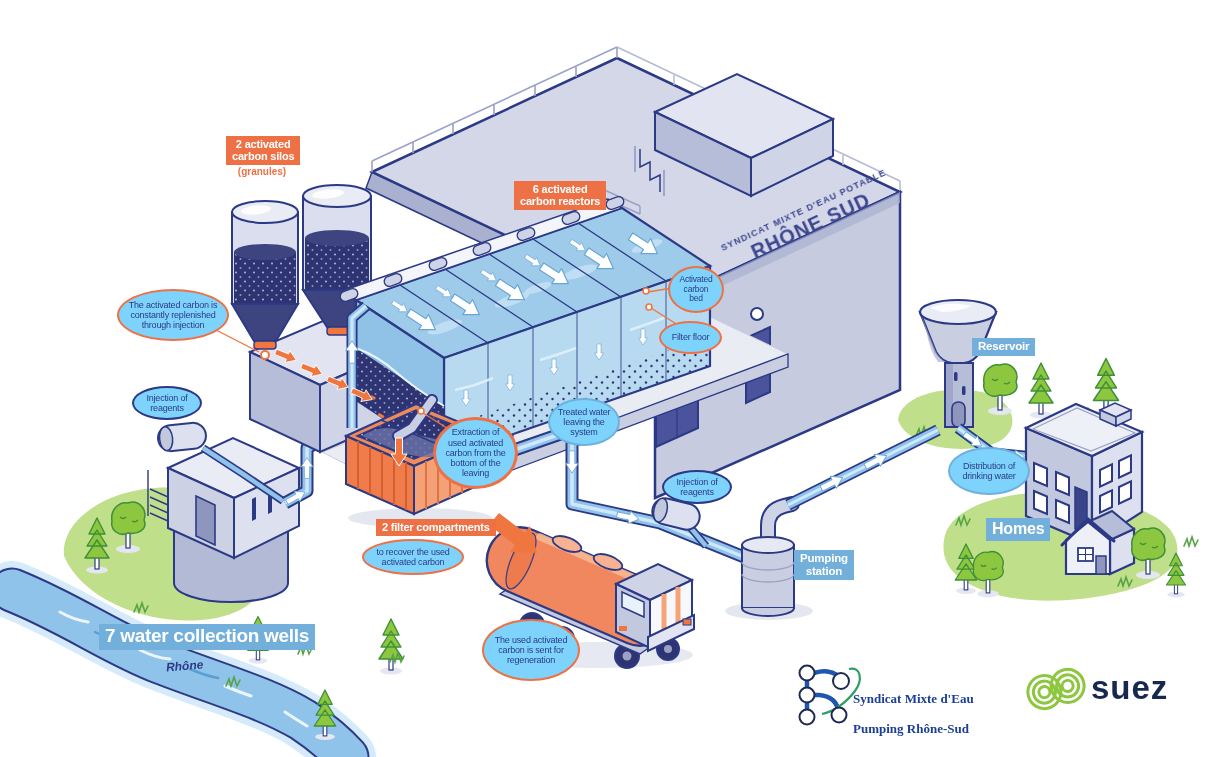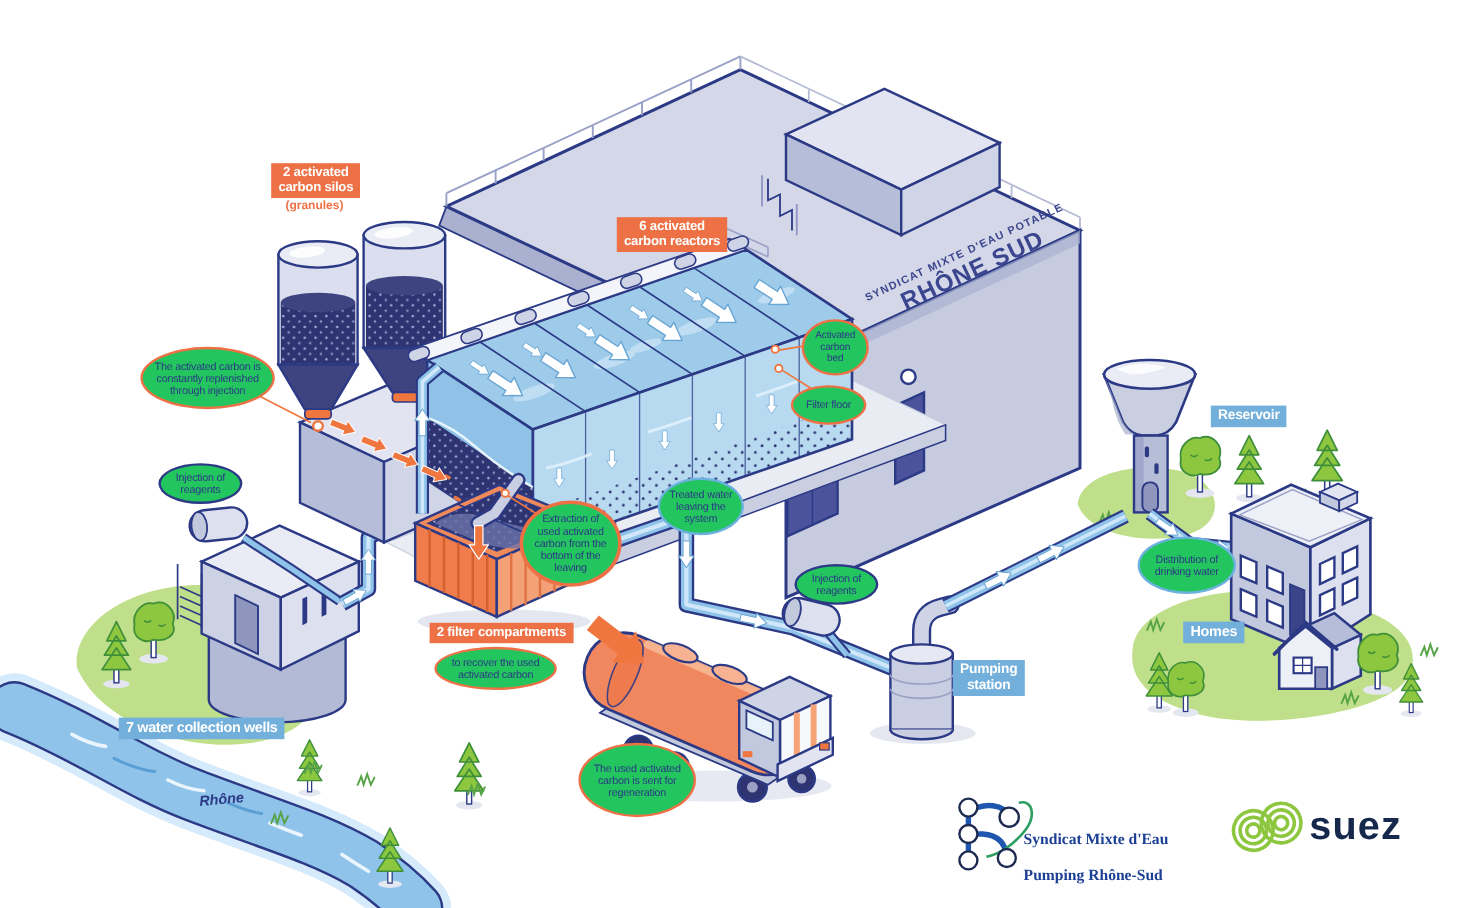--- a/index.html
+++ b/index.html
@@ -10,21 +10,21 @@
   .stage{position:relative;width:1228px;height:757px;background:#fff;overflow:hidden;
          font-family:"Liberation Sans",sans-serif;}
   svg.art{position:absolute;left:0;top:0;}
   .ov{position:absolute;box-sizing:border-box;}
   .tag{color:#fff;font-weight:bold;line-height:1.1;text-align:center;padding:2px 6px 3px;
        letter-spacing:-0.2px;white-space:nowrap;}
   .tag span{display:block;}
   .tag-orange{background:var(--orange,#ee7146);font-size:11px;}
   .tag-blue{background:var(--blue,#72afdb);}
   .sub-orange{color:var(--orange,#ee7146);font-weight:bold;font-size:10px;text-align:center;}
-  .bubble{background:#22c55e;border:2.4px solid var(--orange,#ee7146);border-radius:50%;
+  .bubble{background:#7dd3fc;border:2.4px solid var(--orange,#ee7146);border-radius:50%;
           display:flex;align-items:center;justify-content:center;text-align:center;
           color:var(--navy,#2c3a86);font-size:9px;line-height:1.14;letter-spacing:-0.2px;
           padding:2px 6px;}
   .bubble.navy{border-color:var(--navy,#2c3a86);}
   .bubble.blue{border-color:#6db1de;}
   .sign{color:#3c468f;text-align:center;transform:rotate(-25deg);}
   .sign .l1{font-size:9px;letter-spacing:1.1px;font-weight:bold;white-space:nowrap;}
   .sign .l2{font-size:20px;font-weight:bold;letter-spacing:1px;margin-top:1px;}
   .river-label{font-style:italic;font-weight:bold;color:var(--navy,#2c3a86);font-size:12px;
                transform:rotate(-5deg);}
@@ -450,36 +450,36 @@
   <div class="l2">RHÔNE SUD</div>
 </div>
 
 <div class="ov bubble" style="left:117px;top:289px;width:112px;height:52px;">The activated carbon is constantly replenished through injection</div>
 <div class="ov bubble navy" style="left:132px;top:386px;width:70px;height:34px;">Injection of reagents</div>
 <div class="ov bubble" style="left:668px;top:266px;width:56px;height:47px;font-size:8.5px;">Activated carbon bed</div>
 <div class="ov bubble" style="left:659px;top:321px;width:63px;height:33px;">Filter floor</div>
 <div class="ov bubble" style="left:433px;top:417px;width:85px;height:72px;border-width:3px;">Extraction of used activated carbon from the bottom of the leaving</div>
 <div class="ov bubble blue" style="left:548px;top:398px;width:72px;height:48px;">Treated water leaving the system</div>
 
-<div class="ov tag tag-orange" style="left:358px;top:519px;text-align:center;">2 filter compartments</div>
+<div class="ov tag tag-orange" style="left:376px;top:519px;text-align:center;">2 filter compartments</div>
 <div class="ov bubble" style="left:362px;top:539px;width:102px;height:36px;">to recover the used activated carbon</div>
 
-<div class="ov tag tag-blue" style="left:99px;top:598px;font-size:12px;letter-spacing:-0.3px;">7 water collection wells</div>
+<div class="ov tag tag-blue" style="left:99px;top:624px;font-size:19px;letter-spacing:-0.3px;">7 water collection wells</div>
 <div class="ov river-label" style="left:166px;top:659px;">Rhône</div>
 
 <div class="ov bubble" style="left:482px;top:619px;width:98px;height:62px;">The used activated carbon is sent for regeneration</div>
 <div class="ov bubble navy" style="left:662px;top:470px;width:70px;height:34px;">Injection of reagents</div>
 
 <div class="ov tag tag-blue" style="left:794px;top:550px;font-size:11.5px;">
   <span>Pumping</span>
   <span>station</span>
 </div>
-<div class="ov tag tag-blue" style="left:1009px;top:338px;font-size:11.5px;">Reservoir</div>
+<div class="ov tag tag-blue" style="left:972px;top:338px;font-size:11.5px;">Reservoir</div>
 <div class="ov bubble blue" style="left:948px;top:447px;width:82px;height:48px;">Distribution of drinking water</div>
-<div class="ov tag tag-blue" style="left:986px;top:518px;font-size:12px;text-align:center;">Homes</div>
+<div class="ov tag tag-blue" style="left:986px;top:518px;font-size:16px;text-align:center;">Homes</div>
 
 <div class="ov serif-logo" style="left:853px;top:677px;">
   <span>Syndicat Mixte d'Eau</span>
   <span>Pumping Rhône-Sud</span>
 </div>
 <div class="ov suez-word" style="left:1091px;top:671px;">suez</div>
 
 </div>
 
 </body></html>

